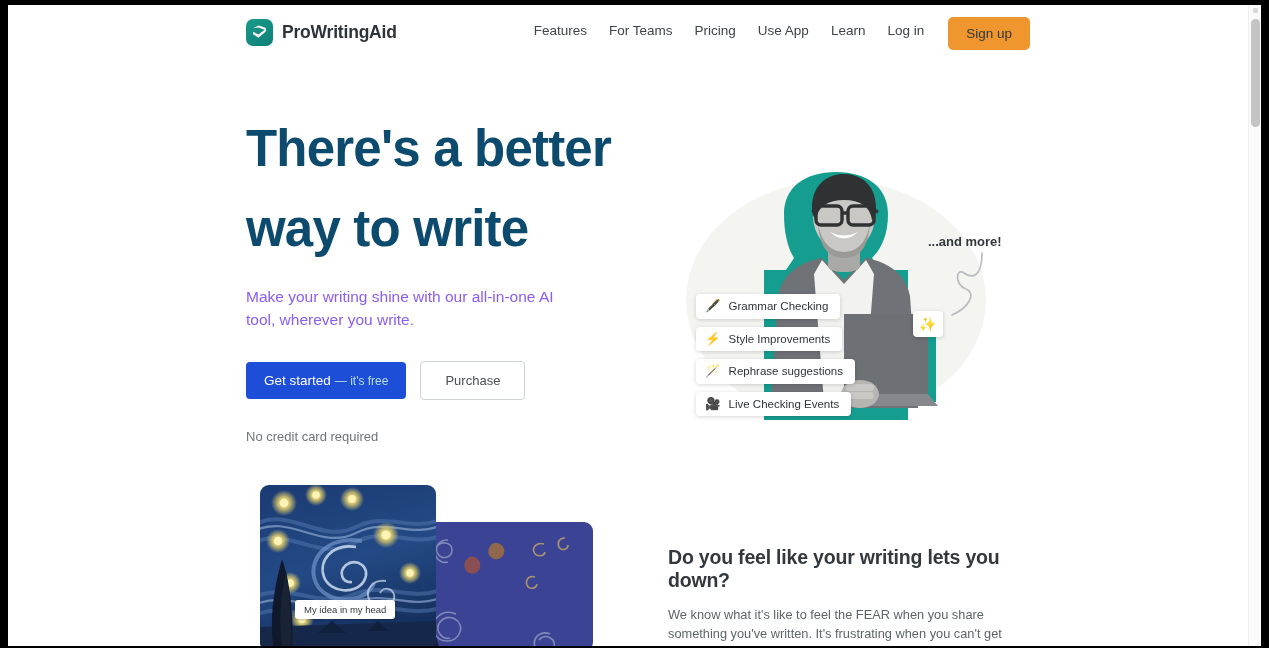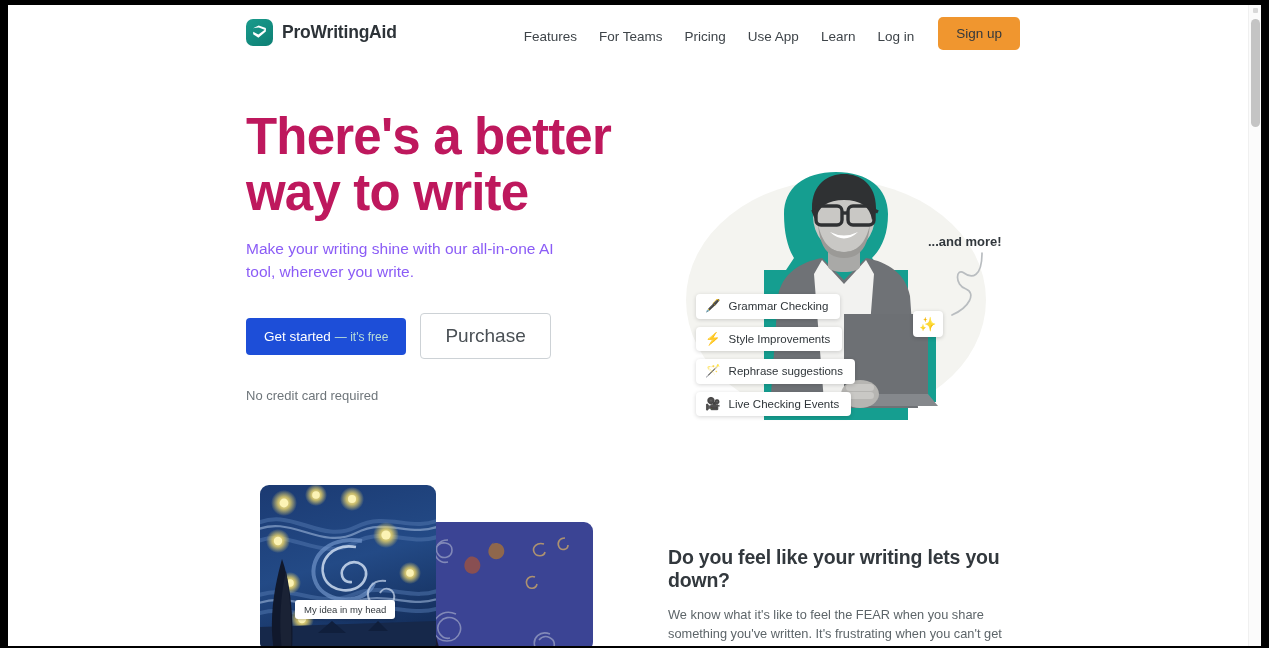--- a/index.html
+++ b/index.html
@@ -92,24 +92,24 @@
   .logo-mark svg { display: block; }
   .brand-name {
     font-size: 17.5px;
     font-weight: bold;
     color: #2d3338;
     letter-spacing: -0.2px;
   }
 
   nav {
     position: absolute;
-    right: 228px;
+    right: 218px;
     top: 12px;
     display: flex;
-    align-items: flex-end;
+    align-items: flex-start;
     gap: 0;
   }
   nav .nav-link {
     font-size: 13.5px;
     color: #3e4449;
     text-decoration: none;
     padding: 6px 11px;
     white-space: nowrap;
   }
   .signup-btn {
@@ -132,23 +132,23 @@
     height: 420px;
   }
   .hero-copy {
     position: absolute;
     left: 238px;
     top: 48px;
     width: 400px;
   }
   h1.headline {
     font-size: 51px;
-    line-height: 56px;
+    line-height: 80px;
     font-weight: bold;
-    color: #be185d;
+    color: #0c4a6e;
     letter-spacing: -0.8px;
   }
   .subhead {
     margin-top: 16px;
     font-size: 15.5px;
     line-height: 23px;
     color: #8b5cf6;
     width: 330px;
   }
   .cta-row {
@@ -172,21 +172,21 @@
     color: #b9ded8;
     font-size: 12px;
     margin-left: 4px;
   }
   .btn-outline {
     background: #fff;
     border: 1px solid #cdd2d6;
     border-radius: 4px;
     padding: 11px 24px;
     color: #4a5055;
-    font-size: 19px;
+    font-size: 13px;
     font-family: inherit;
     cursor: pointer;
     white-space: nowrap;
   }
   .fineprint {
     margin-top: 29px;
     font-size: 13px;
     color: #6e757a;
   }
 

